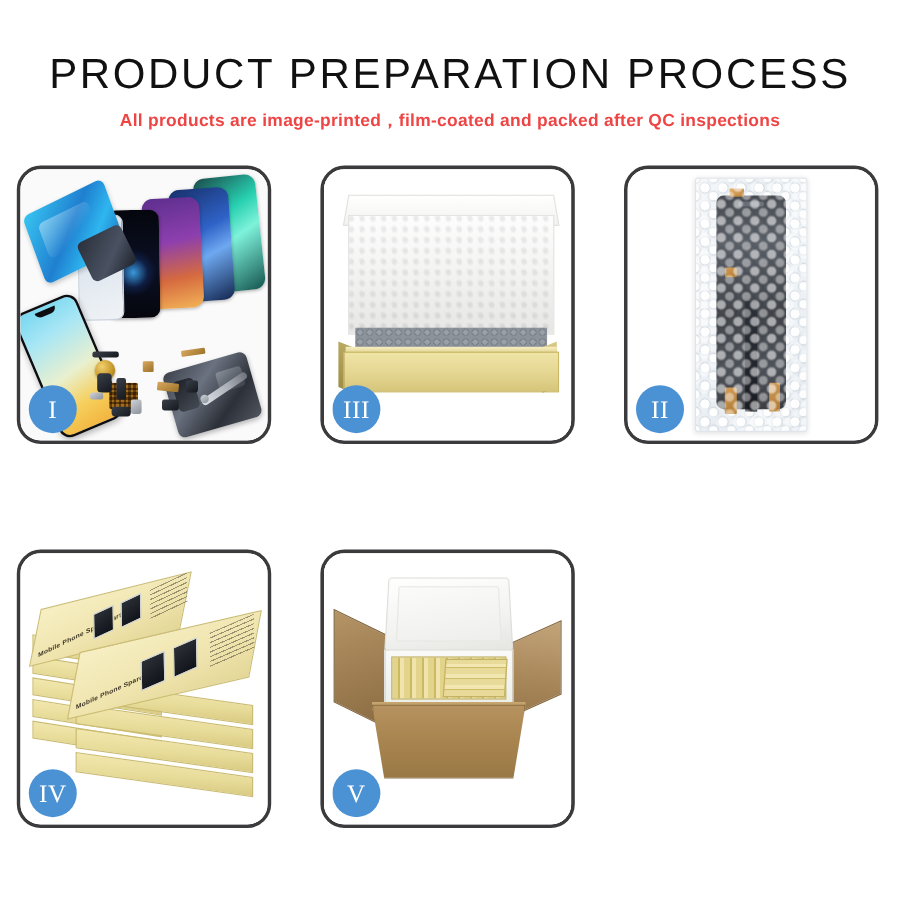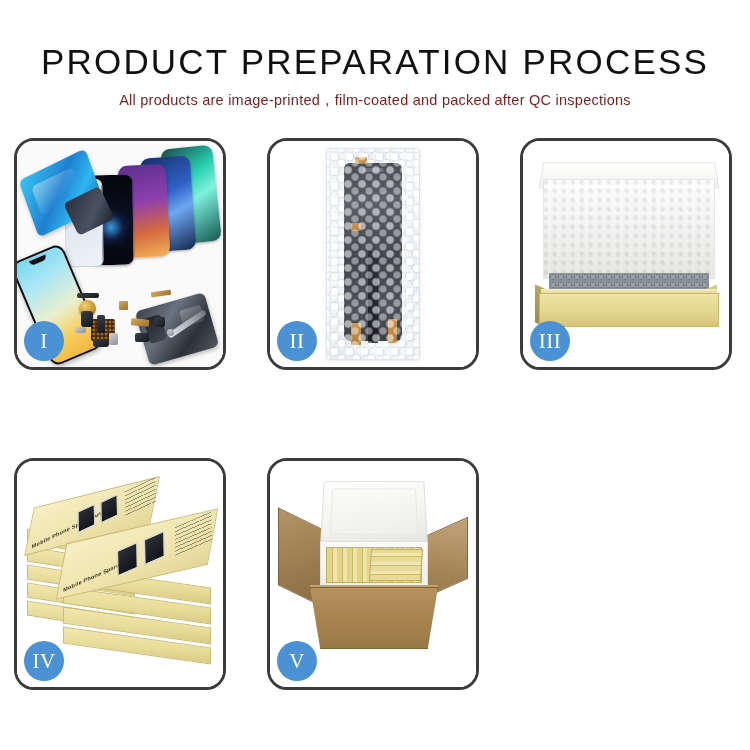--- a/index.html
+++ b/index.html
@@ -35,23 +35,23 @@
     letter-spacing: 2.2px;
     color: #111111;
     line-height: 1.15;
     white-space: nowrap;
   }
 
   .subtitle {
     margin-top: 9px;
     font-family: "Liberation Sans", sans-serif;
     font-size: 14.5px;
-    font-weight: 400;
+    font-weight: 700;
     letter-spacing: 0.25px;
-    color: #7f1d1d;
+    color: #ef4444;
     white-space: nowrap;
   }
 
   
   .grid {
     position: absolute;
     top: 138px;
     left: 14px;
     width: 722px;
     height: 556px;
@@ -502,54 +502,54 @@
           <div class="cmp cmp-flex" style="left:44px; top:12px; width:9px;  height:9px;"></div>
           <div class="cmp cmp-silver" style="left:0px;  top:38px; width:11px; height:6px;"></div>
         </div>
 
         <div class="badge">I</div>
       </div>
     </div>
 
     <div class="panel">
       <div class="panel-stage">
+        <div class="p3-bg"></div>
+
+        <div class="lid-flap"></div>
+        <div class="foam-back"></div>
+        <div class="gray-fill"></div>
+        <div class="box-side-l"></div>
+        <div class="box-side-r"></div>
+        <div class="box-rim"></div>
+        <div class="box-front"></div>
+
+        <div class="badge">III</div>
+      </div>
+    </div>
+
+    <div class="panel">
+      <div class="panel-stage">
         <div class="p2-bg"></div>
 
         <div class="bubble-bag">
           <div class="inner-screen"></div>
           <div class="flex-tail"></div>
           <div class="tape" style="left:28px; top:8px;  width:12px; height:7px;"></div>
           <div class="tape" style="left:24px; top:74px; width:10px; height:8px;"></div>
           <div class="tape" style="left:24px; bottom:14px; width:10px; height:22px;"></div>
           <div class="tape" style="right:22px; bottom:16px; width:9px; height:24px;"></div>
           <div class="bw-overlay"></div>
         </div>
 
         <div class="badge">II</div>
       </div>
     </div>
 
     <div class="panel">
       <div class="panel-stage">
-        <div class="p3-bg"></div>
-
-        <div class="lid-flap"></div>
-        <div class="foam-back"></div>
-        <div class="gray-fill"></div>
-        <div class="box-side-l"></div>
-        <div class="box-side-r"></div>
-        <div class="box-rim"></div>
-        <div class="box-front"></div>
-
-        <div class="badge">III</div>
-      </div>
-    </div>
-
-    <div class="panel">
-      <div class="panel-stage">
         <div class="p4-bg"></div>
 
         <div class="stack">
 
           <div class="sbox" style="left:0px;  top:54px;  width:108px; height:15px; transform:skewY(9deg);"></div>
           <div class="sbox" style="left:0px;  top:72px;  width:108px; height:15px; transform:skewY(9deg);"></div>
           <div class="sbox" style="left:0px;  top:90px;  width:108px; height:15px; transform:skewY(9deg);"></div>
           <div class="sbox" style="left:0px;  top:108px; width:108px; height:15px; transform:skewY(9deg);"></div>
           <div class="sbox" style="left:0px;  top:126px; width:108px; height:15px; transform:skewY(9deg);"></div>
 

